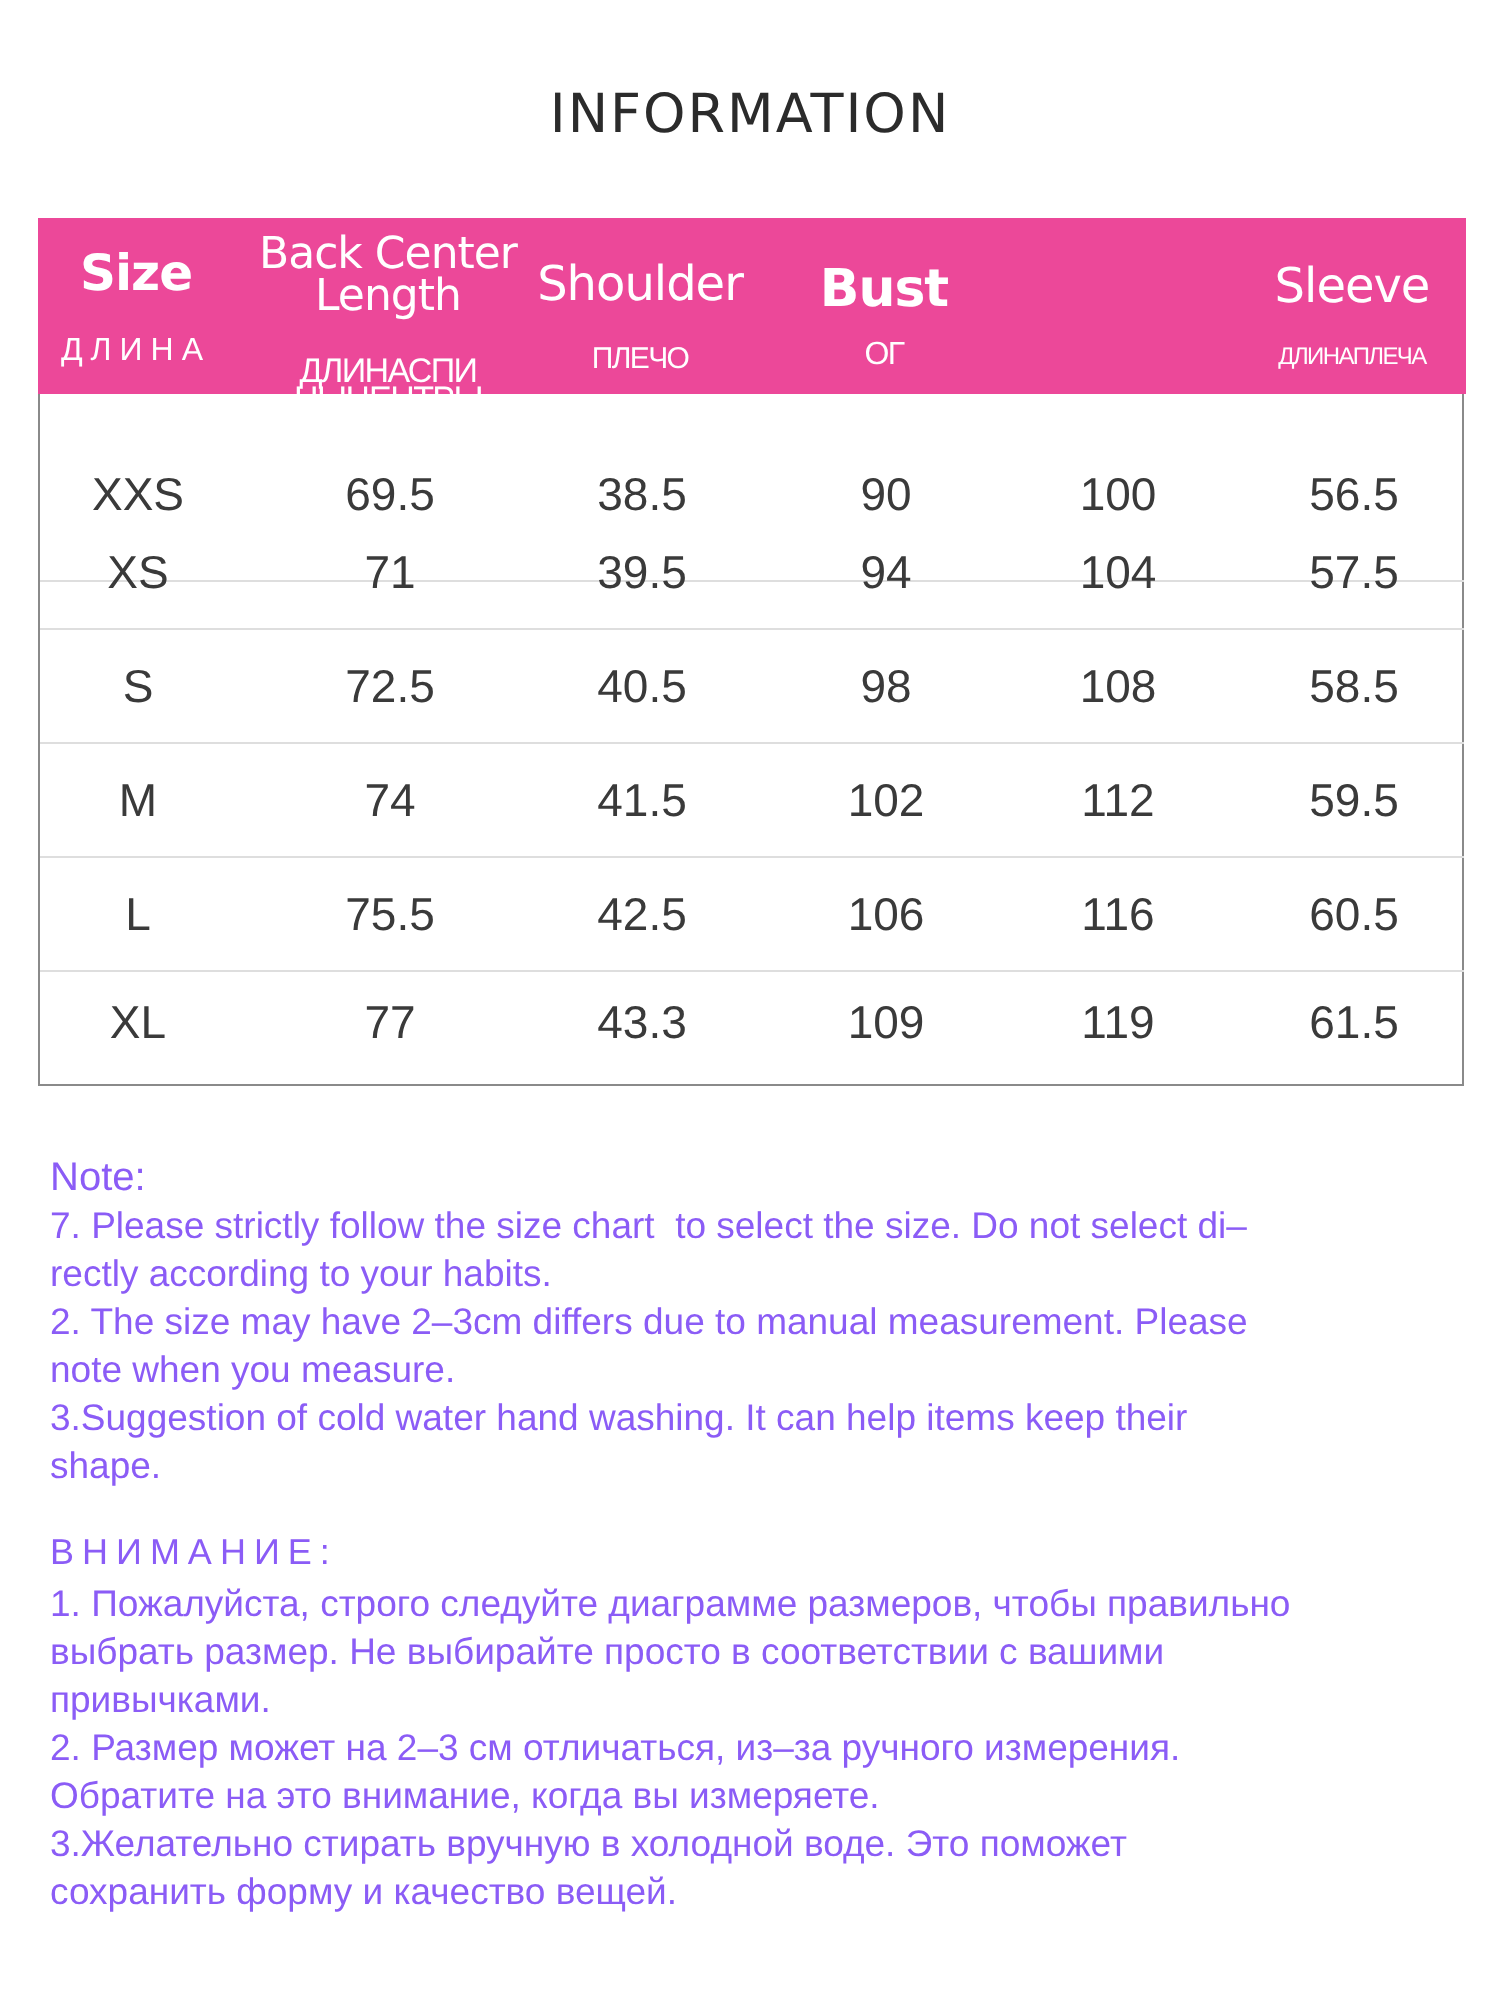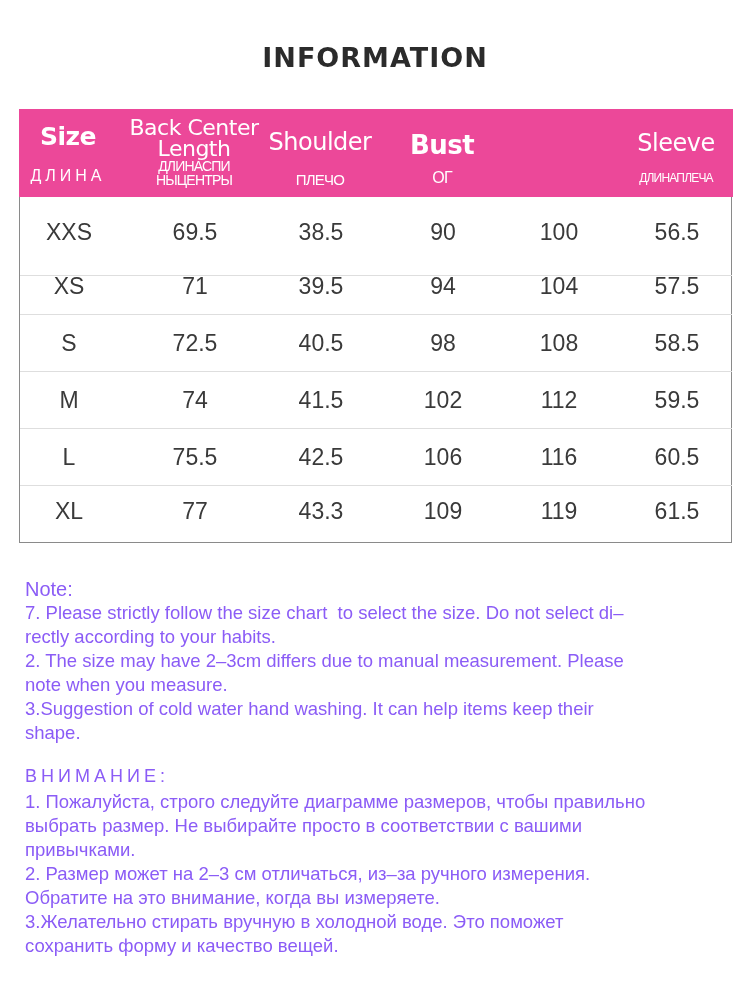--- a/index.html
+++ b/index.html
@@ -1,21 +1,21 @@
 <!DOCTYPE html>
 <html><head>
   <meta charset="utf-8">
   <style>
     * { box-sizing: border-box; margin: 0; padding: 0; }
     html, body { width: 750px; height: 1000px; background: #ffffff; overflow: hidden; }
     body { position: relative; font-family: "Liberation Sans", sans-serif; color: #2a2a2a; }
 
     .title {
       position: absolute; left: 0; top: 42px; width: 750px; text-align: center;
-      font-family: "DejaVu Sans", sans-serif; font-weight: bold; font-size: 27px;
+      font-family: "DejaVu Sans", sans-serif; font-weight: normal; font-size: 27px;
       letter-spacing: 1px; color: #2b2b2b;
     }
 
     .table {
       position: absolute; left: 19px; top: 109px; width: 713px; height: 434px;
       border-left: 1px solid #8a8a8a; border-right: 1px solid #8a8a8a; border-bottom: 1.5px solid #8a8a8a;
     }
     .thead {
       position: absolute; left: -1px; top: 0; width: 714px; height: 88px; background: #ec4899;
     }
@@ -26,21 +26,21 @@
       position: absolute; left: 0; right: 0; font-family: "DejaVu Sans", sans-serif;
       font-size: 24px; line-height: 24px; letter-spacing: -0.5px;
     }
     .th .ru {
       position: absolute; left: 0; right: 0; font-family: "Liberation Sans Narrow", "Liberation Sans", sans-serif;
       font-size: 13px; line-height: 15px; letter-spacing: -0.8px;
     }
     .th.c0 .en { font-weight: bold; font-size: 25px; top: 16px; }
     .th.c0 .ru { top: 59px; font-size: 16px; letter-spacing: 4px; }
     .th.c1 .en { top: 8px; font-size: 22px; line-height: 21px; }
-    .th.c1 .ru { top: 50px; font-size: 14px; line-height: 14px; }
+    .th.c1 .ru { top: 70px; font-size: 17px; line-height: 14px; }
     .th.c2 .en { top: 21px; font-size: 24px; }
     .th.c2 .ru { top: 63px; font-size: 15px; }
     .th.c3 .en { top: 24px; font-size: 26px; font-weight: bold; }
     .th.c3 .ru { top: 61px; font-size: 16px; }
     .th.c4 .en { top: 19px; font-size: 28px; }
     .th.c4 .ru { top: 50px; font-size: 13px; line-height: 17px; }
     .th.c5 .en { top: 22px; font-size: 24px; }
     .th.c5 .ru { top: 62px; font-size: 12px; }
 
     .tbody { position: absolute; left: 0; top: 88px; width: 712px; }
@@ -97,21 +97,21 @@
       <div class="en">Bust</div>
       <div class="ru">ОГ</div>
     </div>
     <div class="th c5">
       <div class="en">Sleeve</div>
       <div class="ru">ДЛИНАПЛЕЧА</div>
     </div>
   </div>
 
   <div class="tbody">
-    <div class="tr" style="top:2px;height:77px;padding-top:8px">
+    <div class="tr" style="top:17px;height:77px;padding-top:8px">
       <div class="td c0" style="top:6px;height:55px">XXS</div>
       <div class="td c1" style="top:6px;height:55px">69.5</div>
       <div class="td c2" style="top:6px;height:55px">38.5</div>
       <div class="td c3" style="top:6px;height:55px">90</div>
       <div class="td c4" style="top:6px;height:55px">100</div>
       <div class="td c5" style="top:6px;height:55px">56.5</div>
     </div>
     <div class="tr" style="top:62px;height:56px">
       <div class="td c0">XS</div>
       <div class="td c1">71</div>

